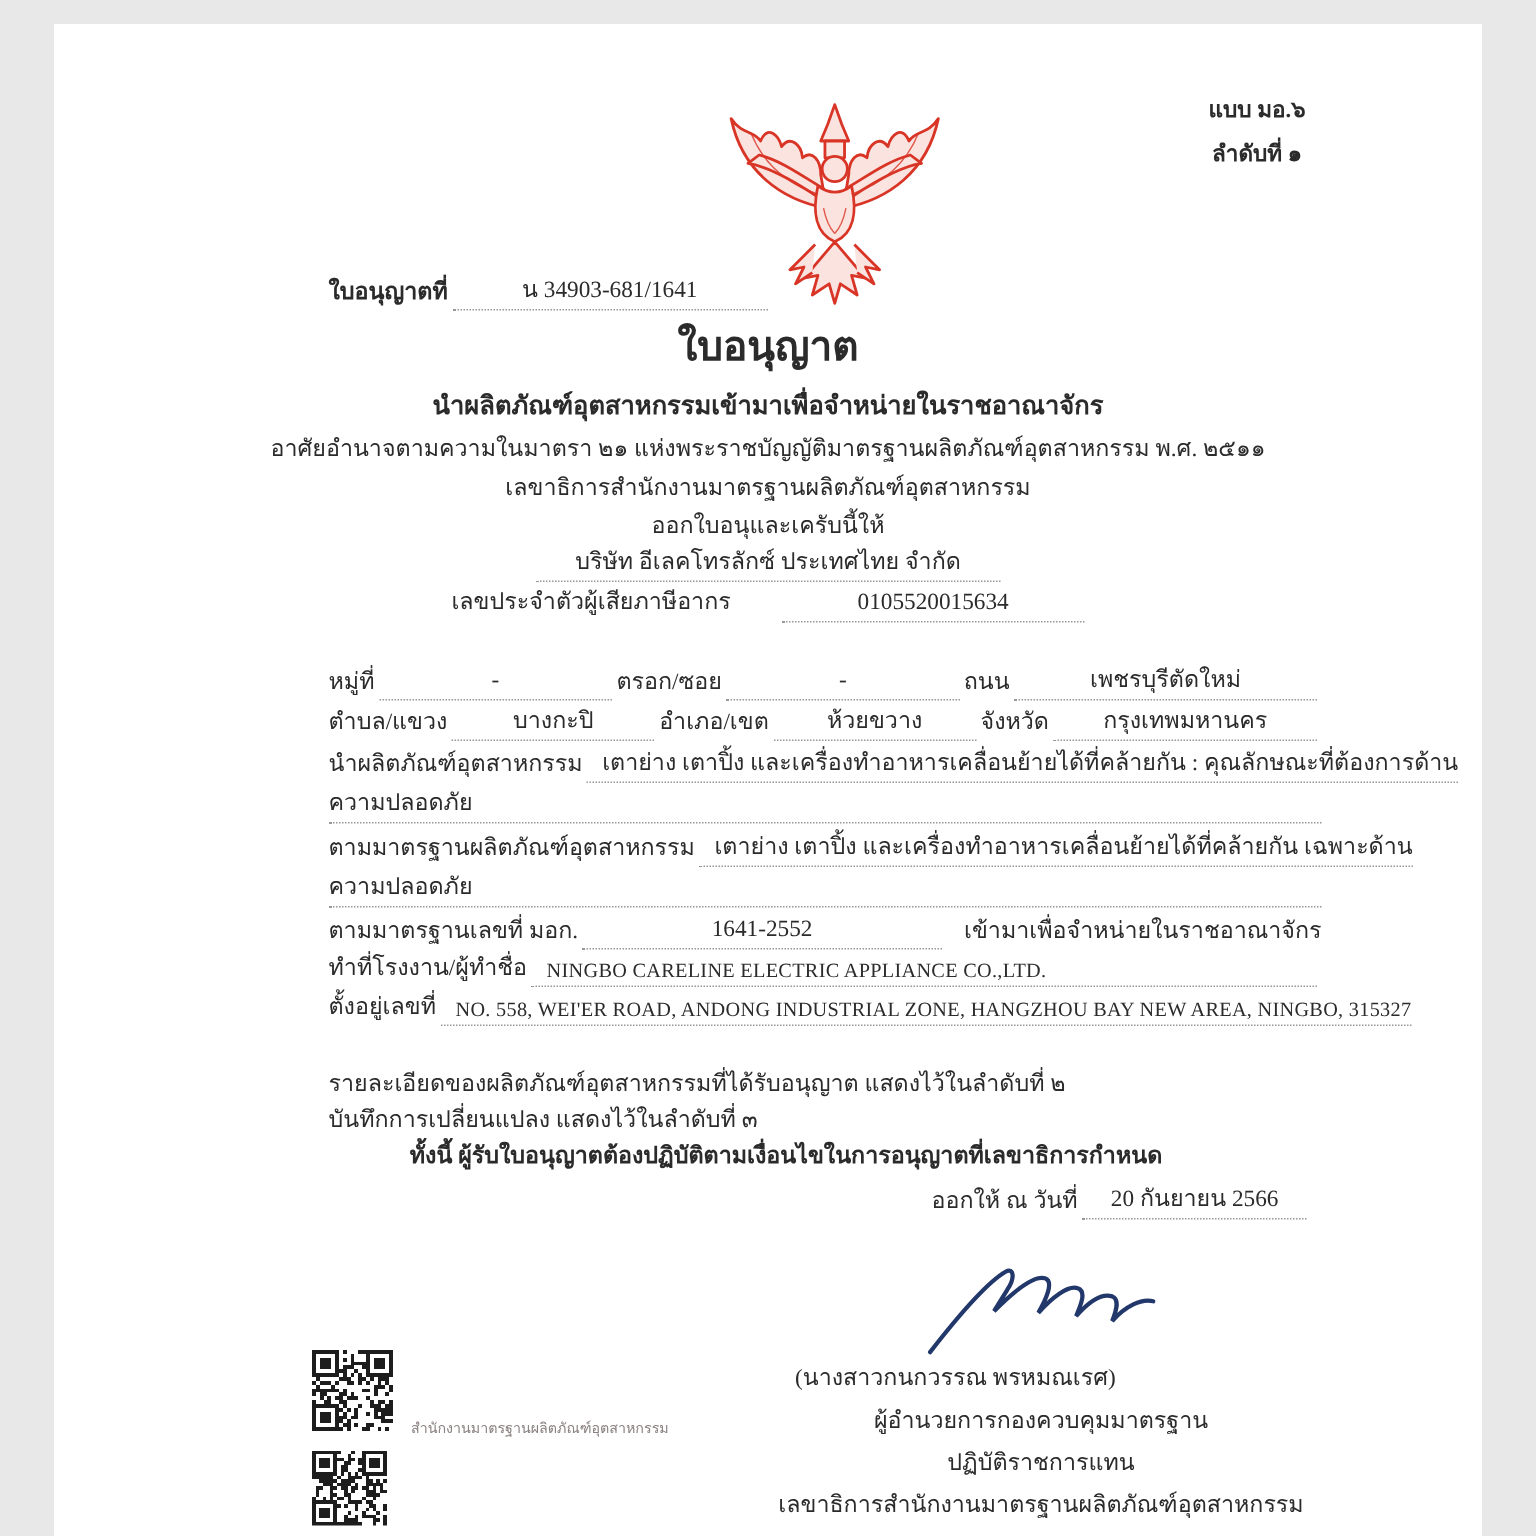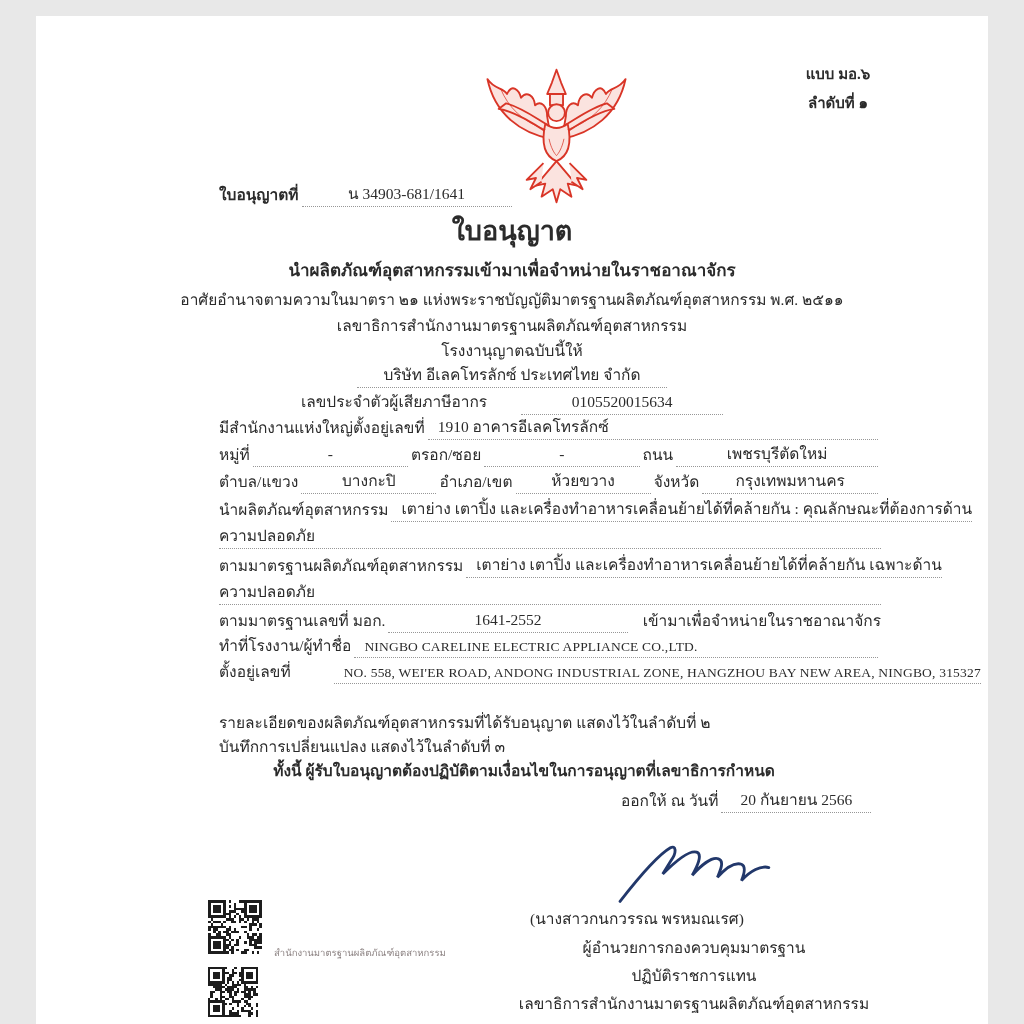--- a/index.html
+++ b/index.html
@@ -69,34 +69,30 @@
 
   <div class="abs row" style="top:168px;width:300px;">
     <span class="lbl bold">ใบอนุญาตที่</span>
     <span class="seg" style="max-width:210px;">น 34903-681/1641</span>
   </div>
 
   <div class="abs center subtitle" style="top:244px;">นำผลิตภัณฑ์อุตสาหกรรมเข้ามาเพื่อจำหน่ายในราชอาณาจักร</div>
   <div class="abs center title" style="top:198px;">ใบอนุญาต</div>
   <div class="abs center" style="top:274px;">อาศัยอำนาจตามความในมาตรา ๒๑ แห่งพระราชบัญญัติมาตรฐานผลิตภัณฑ์อุตสาหกรรม พ.ศ. ๒๕๑๑</div>
   <div class="abs center" style="top:300px;">เลขาธิการสำนักงานมาตรฐานผลิตภัณฑ์อุตสาหกรรม</div>
-  <div class="abs center" style="top:325px;">โรงงานุญาตฉบับนี้ให้</div>
+  <div class="abs center" style="top:325px;">ออกใบอนุและเครับนี้ให้</div>
   <div class="abs center" style="top:349px;">
     <span class="dotted-inline">บริษัท อีเลคโทรลักซ์ ประเทศไทย จำกัด</span>
   </div>
 
   <div class="abs center" style="top:376px;">
     <span>เลขประจำตัวผู้เสียภาษีอากร</span>
     <span class="dotted-inline" style="margin-left:30px;min-width:150px;">0105520015634</span>
   </div>
 
-  <div class="abs row" style="top:401px;">
-    <span class="lbl">มีสำนักงานแห่งใหญ่ตั้งอยู่เลขที่</span>
-    <span class="seg left">1910 อาคารอีเลคโทรลักซ์</span>
-  </div>
 
   <div class="abs row" style="top:428px;">
     <span class="lbl">หมู่ที่</span>
     <span class="seg">-</span>
     <span class="lbl">ตรอก/ซอย</span>
     <span class="seg">-</span>
     <span class="lbl">ถนน</span>
     <span class="seg" style="flex:1.3;">เพชรบุรีตัดใหม่</span>
   </div>
 
@@ -128,21 +124,21 @@
   <div class="abs row" style="top:594px;">
     <span class="lbl">ตามมาตรฐานเลขที่ มอก.</span>
     <span class="seg" style="max-width:270px;">1641-2552</span>
     <span class="lbl" style="margin-left:12px;">เข้ามาเพื่อจำหน่ายในราชอาณาจักร</span>
   </div>
 
   <div class="abs row" style="top:620px;">
     <span class="lbl">ทำที่โรงงาน/ผู้ทำชื่อ</span>
     <span class="seg left eng">NINGBO CARELINE ELECTRIC APPLIANCE CO.,LTD.</span>
   </div>
-  <div class="abs row" style="top:646px;gap:40px;">
+  <div class="abs row" style="top:646px;">
     <span class="lbl">ตั้งอยู่เลขที่</span>
     <span class="seg left eng">NO. 558, WEI'ER ROAD, ANDONG INDUSTRIAL ZONE, HANGZHOU BAY NEW AREA, NINGBO, 315327</span>
   </div>
 
   <div class="abs" style="left:183px;top:697px;">รายละเอียดของผลิตภัณฑ์อุตสาหกรรมที่ได้รับอนุญาต แสดงไว้ในลำดับที่ ๒</div>
   <div class="abs" style="left:183px;top:721px;">บันทึกการเปลี่ยนแปลง แสดงไว้ในลำดับที่ ๓</div>
   <div class="abs center bold" style="top:745px;padding-left:24px;">ทั้งนี้ ผู้รับใบอนุญาตต้องปฏิบัติตามเงื่อนไขในการอนุญาตที่เลขาธิการกำหนด</div>
 
   <div class="abs" style="left:585px;top:774px;display:flex;align-items:center;">
     <span class="lbl">ออกให้ ณ วันที่</span>

